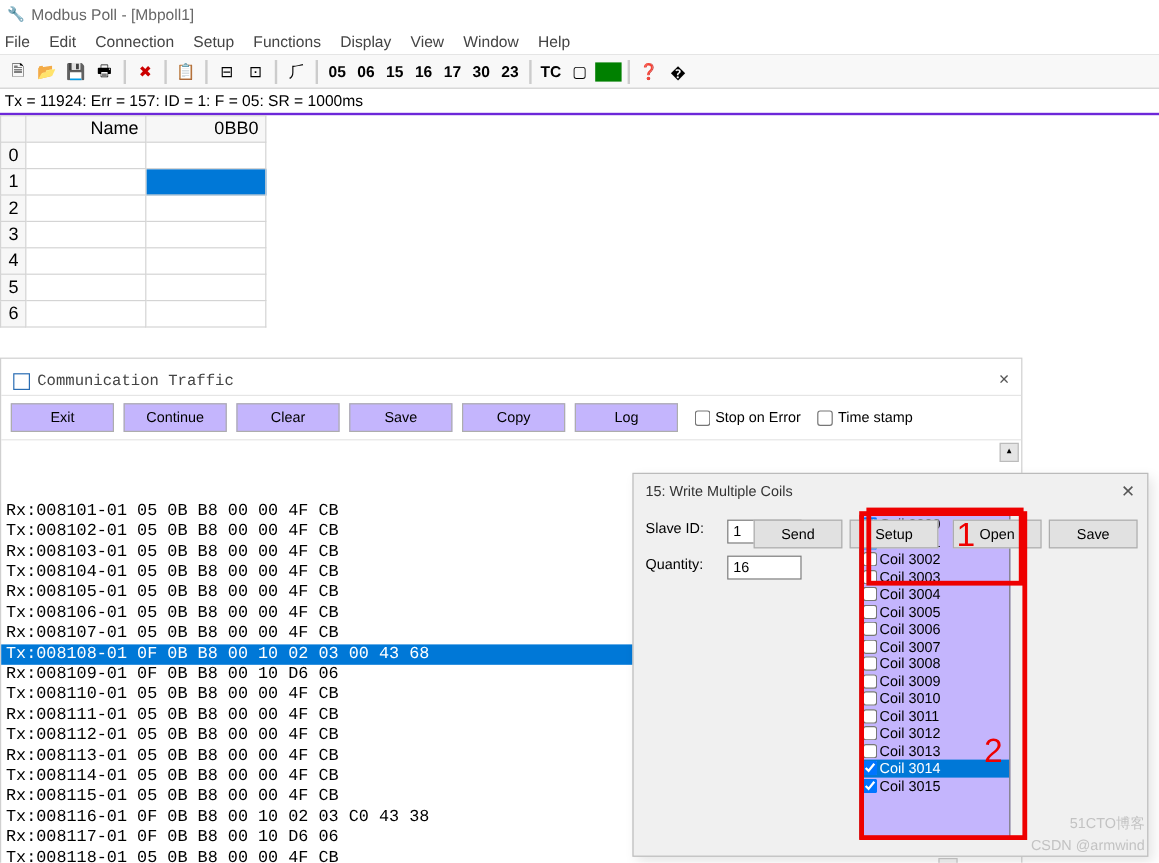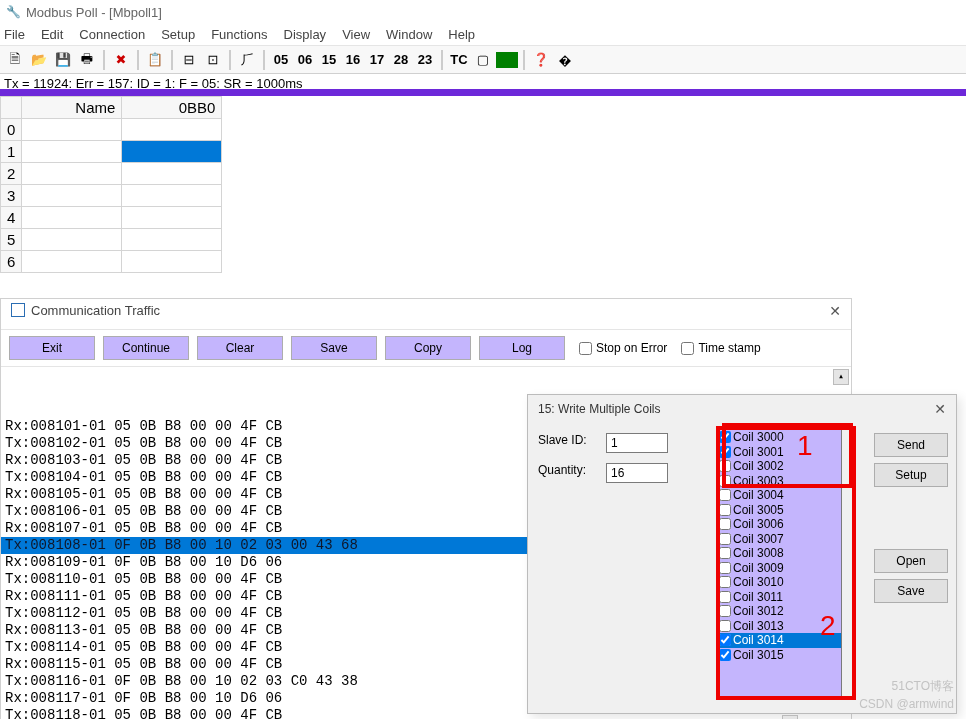--- a/index.html
+++ b/index.html
@@ -81,21 +81,21 @@
 .tool-btn.pulse::before { content:"⺁"; font-family:serif; }
 .tool-btn.sq::before { content:"▢"; }
 .tool-btn.help::before { content:"❓"; color:#daa520; }
 .tool-btn.about::before { content:"�"; }
 
 
 .status-line {
   height: 22px;
   padding: 2px 4px;
   font-size: 13px;
-  border-bottom: 7px solid #6d28d9;
+  border-bottom: 2px solid #6d28d9;
 }
 
 
 .grid-area {
   position: relative;
 }
 table.grid {
   border-collapse: collapse;
   font-size: 15px;
 }
@@ -121,25 +121,26 @@
   position: absolute;
   left: 0;
   top: 298px;
   width: 852px;
   background: #fff;
   border: 1px solid #d0d0d0;
 }
 .comm-title {
   height: 30px;
   display: flex;
-  align-items: flex-start;
+  align-items: flex-end;
   padding: 4px 10px;
   color: #444;
   font-size: 13px;
   gap: 6px;
+  font-family: Liberation Mono, monospace;
 }
 .comm-title .close-x {
   margin-left: auto;
   font-size: 14px;
   color: #555;
   cursor: pointer;
 }
 .comm-toolbar {
   display: flex;
   align-items: center;
@@ -162,21 +163,21 @@
   margin-left: 6px;
 }
 .comm-log {
   font-family: "Courier New", monospace;
   font-size: 14px;
   line-height: 17px;
   white-space: pre;
   position: relative;
 }
 .comm-log .line { padding: 0 4px; }
-.comm-log .line.hl { background: #0078d7; color:#0f172a; }
+.comm-log .line.hl { background: #0078d7; color:#ffffff; }
 .comm-log .scrollbtn {
   position: absolute; right: 2px; top: 2px;
   width: 16px; height: 16px;
   background: #e5e5e5; border:1px solid #bbb;
   font-size: 10px; text-align:center; line-height:14px;
   cursor:pointer;
 }
 
 
 .coil-dialog {
@@ -242,21 +243,21 @@
   gap: 2px;
   line-height: 14px;
 }
 .coil-listbox .coil-item input { width: 12px; height: 12px; margin:0;}
 .coil-listbox .coil-item.sel { background:#0078d7; color:#fff; }
 .dlg-btns {
   position: absolute;
   right: 8px;
   top: 10px;
   display: flex;
-  flex-direction: column;
+  flex-direction: row;
   gap: 6px;
 }
 .dlg-btns button {
   width: 74px;
   height: 24px;
   background: #e1e1e1;
   border: 1px solid #adadad;
   font-size: 12px;
   cursor: pointer;
 }
@@ -346,21 +347,21 @@
   <span class="tool-btn dash1"></span>
   <span class="tool-btn dash2"></span>
   <span class="tool-btn sep"></span>
   <span class="tool-btn pulse"></span>
   <span class="tool-btn sep"></span>
   <span class="tool-btn code">05</span>
   <span class="tool-btn code">06</span>
   <span class="tool-btn code">15</span>
   <span class="tool-btn code">16</span>
   <span class="tool-btn code">17</span>
-  <span class="tool-btn code">28</span>
+  <span class="tool-btn code">30</span>
   <span class="tool-btn code">23</span>
   <span class="tool-btn sep"></span>
   <span class="tool-btn tc">TC</span>
   <span class="tool-btn sq"></span>
   <span class="tool-btn green-box"></span>
   <span class="tool-btn sep"></span>
   <span class="tool-btn help"></span>
   <span class="tool-btn about"></span>
 </div>
 

